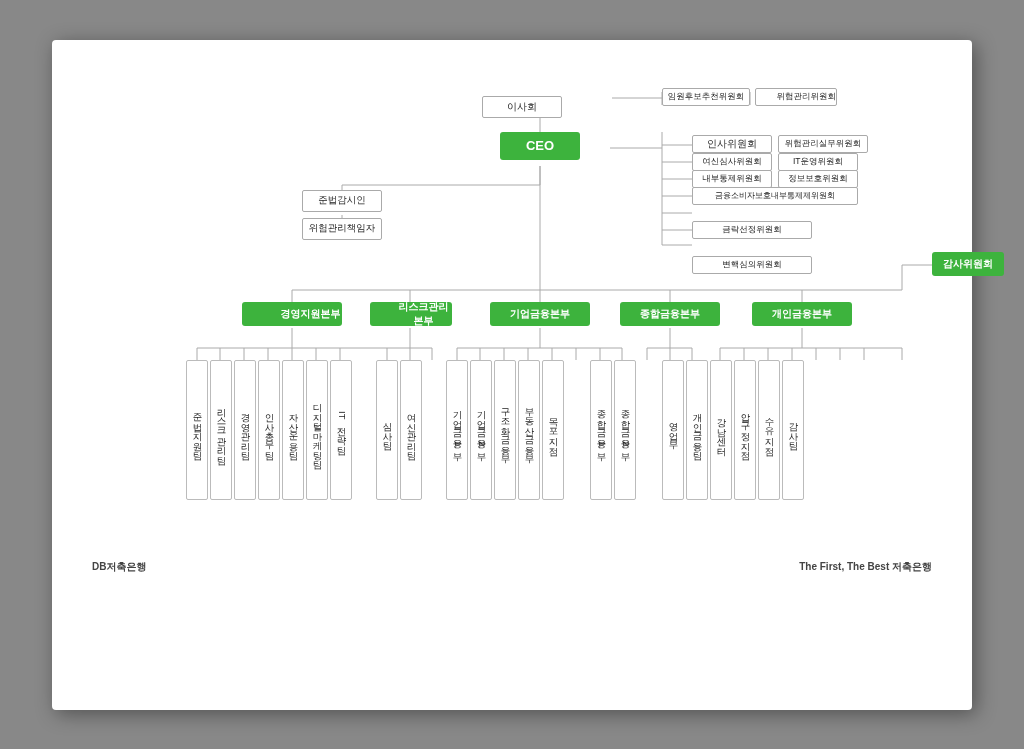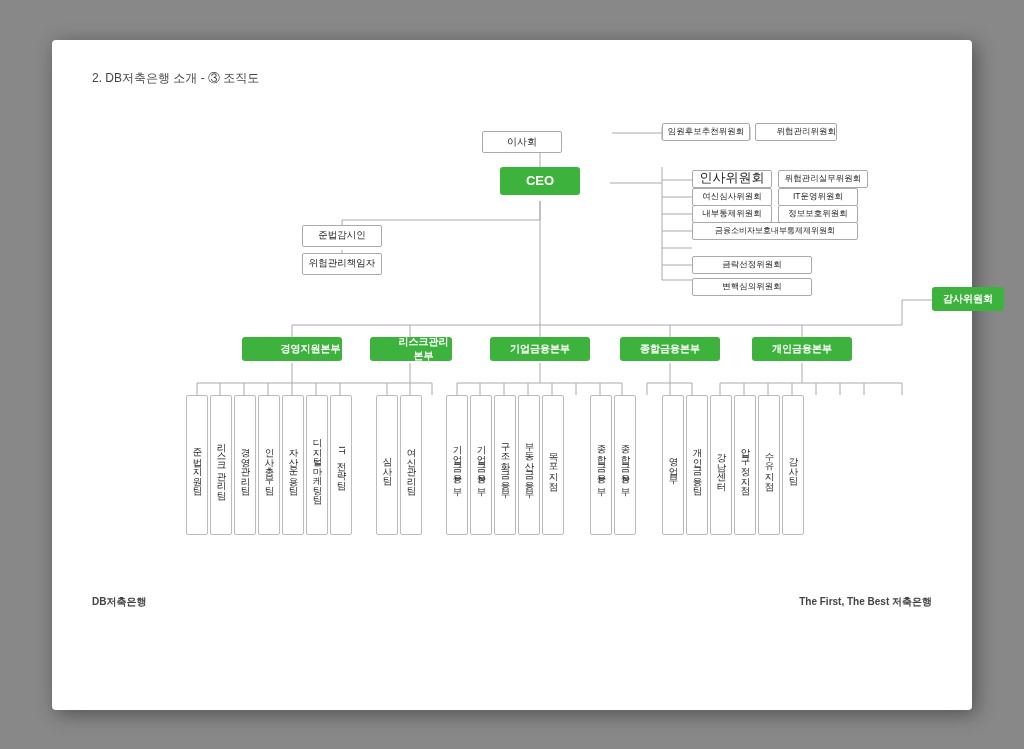--- a/index.html
+++ b/index.html
@@ -89,21 +89,20 @@
       justify-content: center;
       position: absolute;
       border-radius: 2px;
       color: #222;
     }
   </style>
 </head>
 <body>
 
 <div class="page">
-  <div class="page-subtitle">2. DB저축은행 소개 - ③ 조직도</div>
 
   <div class="org-chart" style="height:490px;">
 
     <svg class="lines-svg">
 
       <line x1="448" y1="42" x2="448" y2="62" stroke="#aaa" stroke-width="1"></line>
 
       <line x1="520" y1="28" x2="570" y2="28" stroke="#aaa" stroke-width="1"></line>
 
       <line x1="570" y1="22" x2="570" y2="35" stroke="#aaa" stroke-width="1"></line>
@@ -193,42 +192,42 @@
       <span>임원후보추천위원회</span>
     </div>
     <div class="box box-white" style="left:663px;top:18px;width:82px;height:18px;font-size:8.5px;justify-content:flex-end;">
       <span>위험관리위원회</span>
     </div>
 
     <div class="box box-green" style="left:408px;top:62px;width:80px;height:28px;font-size:13px;font-weight:700;">
       <span>CEO</span>
     </div>
 
-    <div class="box box-white" style="left:600px;top:65px;width:80px;height:18px;font-size:13px;align-items:flex-end;">
+    <div class="box box-white" style="left:600px;top:65px;width:80px;height:18px;font-size:10px;">
       <span>인사위원회</span>
     </div>
     <div class="box box-white" style="left:686px;top:65px;width:90px;height:18px;font-size:8.5px;">
       <span>위험관리실무위원회</span>
     </div>
     <div class="box box-white" style="left:600px;top:83px;width:80px;height:18px;font-size:8.5px;">
       <span>여신심사위원회</span>
     </div>
     <div class="box box-white" style="left:686px;top:83px;width:80px;height:18px;font-size:8.5px;">
       <span>IT운영위원회</span>
     </div>
     <div class="box box-white" style="left:600px;top:100px;width:80px;height:18px;font-size:8.5px;">
       <span>내부통제위원회</span>
     </div>
     <div class="box box-white" style="left:686px;top:100px;width:80px;height:18px;font-size:8.5px;">
       <span>정보보호위원회</span>
     </div>
     <div class="box box-white" style="left:600px;top:117px;width:166px;height:18px;font-size:8px;">
       <span>금융소비자보호내부통제제위원회</span>
     </div>
-    <div class="box box-white" style="left:600px;top:131px;width:120px;height:18px;font-size:8.5px;margin-top:42px;">
+    <div class="box box-white" style="left:600px;top:144px;width:120px;height:18px;font-size:8.5px;margin-top:42px;">
       <span>변핵심의위원회</span>
     </div>
     <div class="box box-white" style="left:600px;top:151px;width:120px;height:18px;font-size:8.5px;">
       <span>금락선정위원회</span>
     </div>
 
     <div class="box box-white" style="left:210px;top:120px;width:80px;height:22px;font-size:9.5px;">
       <span>준법감시인</span>
     </div>
 

